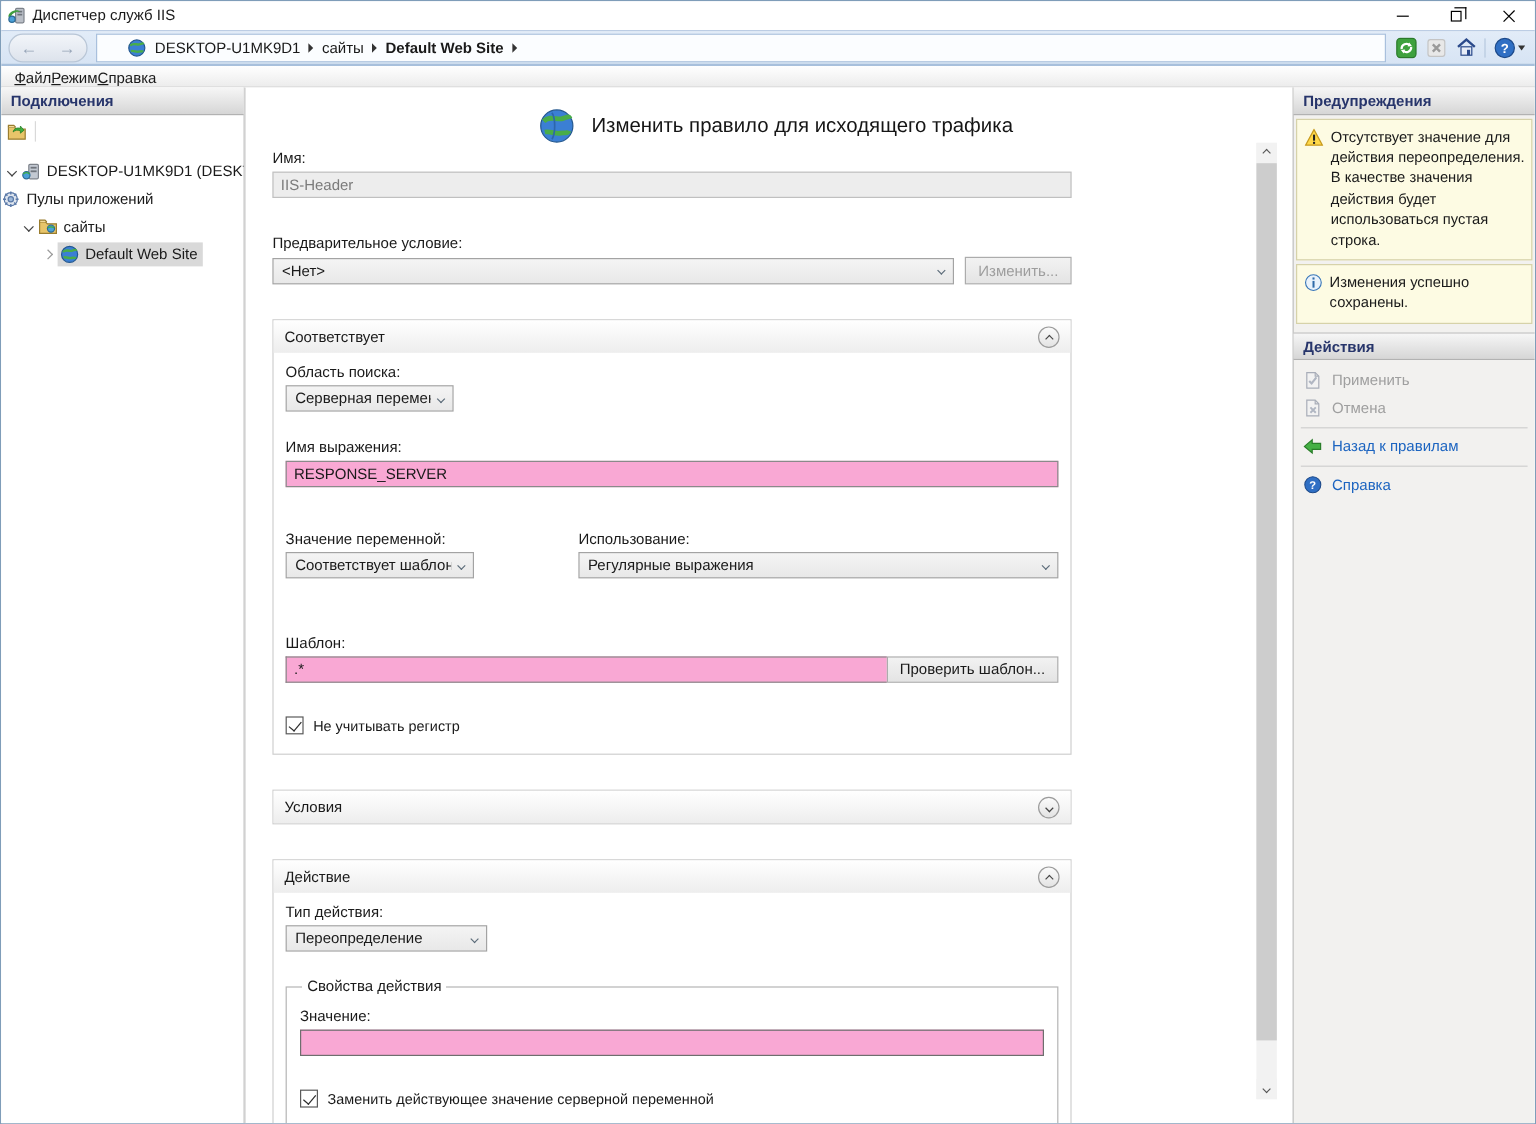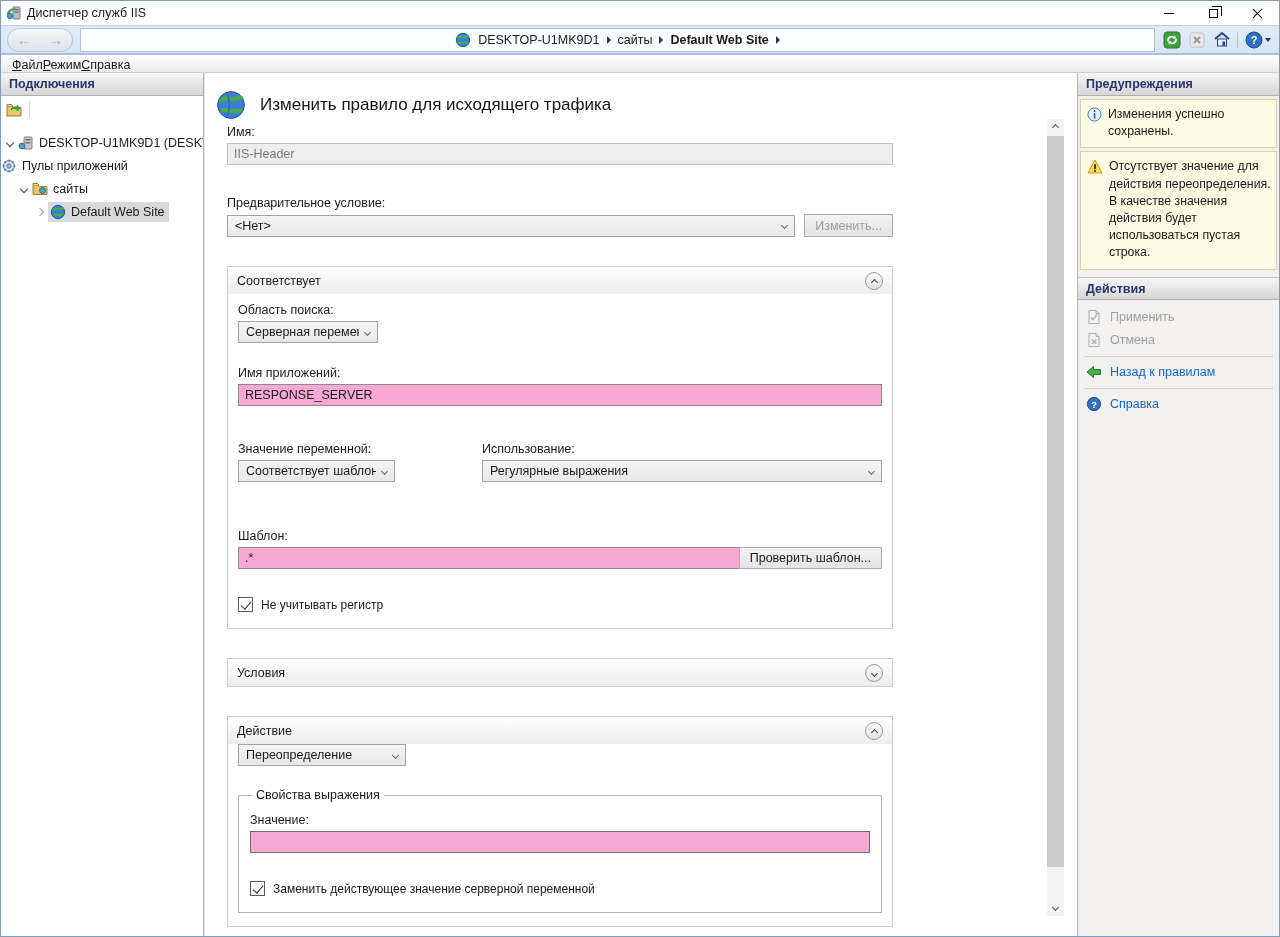--- a/index.html
+++ b/index.html
@@ -15,21 +15,21 @@
   .min-glyph { width:10px; height:0; border-top:1px solid #000; display:block; }
   .restore-glyph { width:9px; height:9px; border:1px solid #000; position:relative; display:block; background:#fff; }
   .restore-glyph:before { content:""; position:absolute; left:2px; top:-4px; width:9px; height:9px; border:1px solid #000; border-left:none; border-bottom:none; }
   .close-glyph { position:relative; width:11px; height:11px; display:block; }
   .close-glyph:before,.close-glyph:after { content:""; position:absolute; left:5px; top:-1px; width:1.4px; height:13px; background:#000; }
   .close-glyph:before { transform:rotate(45deg); } .close-glyph:after { transform:rotate(-45deg); }
 
   
   .addressbar { height:30px; flex:0 0 auto; background:linear-gradient(#e2ecf8,#d7e4f4); border-top:1px solid #bccde4; border-bottom:2px solid #a8c0dc; display:flex; align-items:center; padding:0 6px; gap:7px; }
   .nav-pill { width:66px; height:24px; border-radius:13px; background:linear-gradient(#f2f5f9,#dde3ec); border:1px solid #b9c6d6; display:flex; align-items:center; justify-content:space-around; color:#97a5b8; font-size:14px; }
-  .address-box { flex:1; height:24px; background:#fbfdff; border:1px solid #a9c0dd; display:flex; align-items:center; padding:0 25px; gap:7px; overflow:hidden;justify-content:center; }
+  .address-box { flex:1; height:24px; background:#fbfdff; border:1px solid #a9c0dd; display:flex; align-items:center; padding:0 25px; gap:7px; overflow:hidden; }
   .crumb { font-size:12.5px; color:#1a1a1a; white-space:nowrap; }
   .crumb-sep { width:0; height:0; border-left:4px solid #333; border-top:4px solid transparent; border-bottom:4px solid transparent; display:inline-block; }
   .addr-tools { display:flex; align-items:center; gap:5px; }
   .addr-tool { width:20px; height:19px; display:flex; align-items:center; justify-content:center; }
   .tool-sep { width:1px; height:16px; background:#b6c8de; }
   .caret-down { width:0; height:0; border-top:4px solid #333; border-left:3.5px solid transparent; border-right:3.5px solid transparent; display:inline-block; margin-left:2px; }
 
   
   .menubar { height:18px; flex:0 0 auto; background:linear-gradient(#ffffff,#ececec); border-bottom:1px solid #d0d0d0; display:flex; align-items:flex-end; padding-left:11px; font-size:12.5px; }
   .menu-item u { text-decoration:underline; }
@@ -47,21 +47,21 @@
   .tree-row { height:23px; display:flex; align-items:center; gap:5px; white-space:nowrap; overflow:hidden; cursor:default; }
   .tree-sel { background:#d9d9d9; display:flex; align-items:center; gap:5px; padding:2px 4px 2px 2px; }
   .chev { width:6px; height:6px; border-right:1.4px solid #444; border-bottom:1.4px solid #444; display:inline-block; flex:0 0 auto; }
   .chev.down { transform:rotate(45deg); }
   .chev.up { transform:rotate(-135deg); }
   .chev.right { transform:rotate(-45deg); border-color:#9a9a9a; }
   .ticon { width:16px; height:16px; flex:0 0 auto; }
 
   
   .main { flex:1; background:#fff; position:relative; overflow:hidden; border-left:1px solid #e2e2e2; min-width:0; }
-  .page-header { display:flex; align-items:center; gap:13px; margin:16px 0 4px 10px; }
+  .page-header { display:flex; align-items:center; gap:13px; margin:16px 0 4px 10px;justify-content:center; }
   .page-title { font-size:17px; color:#151515; }
   .form { width:666px; margin-left:22px; }
   .flabel { display:block; margin:9px 0 4px; font-size:12.5px; }
   .tinput { width:100%; height:22px; border:1px solid #8a8a8a; background:#f9a8d4; font-family:"Liberation Sans",sans-serif; font-size:12.5px; padding:0 6px; color:#1a1a1a; }
   .tinput:disabled,.tinput.disabled { background:#ededed; border-color:#c0c0c0; color:#7b7b7b; }
   .combo { height:22px; border:1px solid #a3a3a3; background:linear-gradient(#f4f4f4,#e8e8e8); display:flex; align-items:center; padding:0 7px; gap:6px; font-size:12.5px; cursor:default; }
   .combo .cb-text { flex:1; white-space:nowrap; overflow:hidden; }
   .combo .chev { border-color:#5a6a78; width:5px; height:5px; }
   .btn { height:23px; border:1px solid #acacac; background:linear-gradient(#f2f2f2,#e4e4e4); font-family:"Liberation Sans",sans-serif; font-size:12.5px; padding:0 10px; color:#1a1a1a; }
   .btn.disabled { color:#9d9d9d; }
@@ -270,21 +270,21 @@
                 <span class="chev up"></span>
               </span>
           </div>
           <div class="section-body">
             <label class="flabel">Область поиска:</label>
             <div class="combo" style="width:140px">
               <span class="cb-text">Серверная переменн</span>
               <span class="chev down"></span>
             </div>
 
-            <label class="flabel" style="margin-top:23px">Имя приложений:</label>
+            <label class="flabel" style="margin-top:23px">Имя выражения:</label>
             <input class="tinput" value="RESPONSE_SERVER" style="">
 
             <div class="hrow" style="margin-top:36px; align-items:flex-start;">
               <div style="width:235px">
                 <label class="flabel" style="margin-top:0">Значение переменной:</label>
                 <div class="combo" style="width:157px">
                   <span class="cb-text">Соответствует шаблону</span>
                   <span class="chev down"></span>
                 </div>
               </div>
@@ -322,27 +322,28 @@
 
         
         <div class="section">
           <div class="section-header">
             <span>Действие</span>
             <span class="circle-btn">
                 <span class="chev up"></span>
               </span>
           </div>
           <div class="section-body" style="padding-bottom:13px">
+            <label class="flabel">Тип действия:</label>
             <div class="combo" style="width:168px">
               <span class="cb-text">Переопределение</span>
               <span class="chev down"></span>
             </div>
 
             <fieldset class="group">
-              <legend>Свойства выражения</legend>
+              <legend>Свойства действия</legend>
               <label class="flabel">Значение:</label>
               <input class="tinput" style="border-color: rgb(110, 110, 110);" value="">
               <div class="checkrow">
                 <span class="checkbox checked"></span>
                 <span>Заменить действующее значение серверной переменной</span>
               </div>
             </fieldset>
           </div>
         </div>
       </div>
@@ -355,35 +356,35 @@
         <div class="vs-btn down">
             <span class="chev down"></span>
           </div>
       </div>
     </div>
 
     <div class="right-panel">
       <div class="panel-header">Предупреждения</div>
 
       <div class="alert-item">
+        <svg class="aicon" width="16" height="15" viewBox="0 0 16 15">
+          <path d="M8 1 L15 14 L1 14 Z" fill="#ffd94a" stroke="#c79a1e"></path>
+          <rect x="7.2" y="5.2" width="1.7" height="5" fill="#222"></rect>
+          <rect x="7.2" y="11.2" width="1.7" height="1.7" fill="#222"></rect>
+        </svg>
+        <span>Отсутствует значение для действия переопределения. В качестве значения действия будет использоваться пустая строка.</span>
+      </div>
+
+      <div class="alert-item">
         <svg class="aicon" width="15" height="15" viewBox="0 0 16 16">
           <circle cx="8" cy="8" r="7" fill="#e9f2fb" stroke="#3a77b8"></circle>
           <rect x="7.2" y="6.5" width="1.8" height="6" fill="#2f6aa8"></rect>
           <rect x="7.2" y="3.4" width="1.8" height="1.9" fill="#2f6aa8"></rect>
         </svg>
         <span>Изменения успешно сохранены.</span>
-      </div>
-
-      <div class="alert-item">
-        <svg class="aicon" width="16" height="15" viewBox="0 0 16 15">
-          <path d="M8 1 L15 14 L1 14 Z" fill="#ffd94a" stroke="#c79a1e"></path>
-          <rect x="7.2" y="5.2" width="1.7" height="5" fill="#222"></rect>
-          <rect x="7.2" y="11.2" width="1.7" height="1.7" fill="#222"></rect>
-        </svg>
-        <span>Отсутствует значение для действия переопределения. В качестве значения действия будет использоваться пустая строка.</span>
       </div>
 
       <div class="panel-header" style="margin-top:7px; border-top:1px solid #c6c6c6;">Действия</div>
 
       <div class="actions-list">
         <div class="action-row disabled">
           <svg class="aicon16" viewBox="0 0 16 16">
             <path d="M3 1.5 L10 1.5 L13 4.5 L13 14.5 L3 14.5 Z" fill="#f2f2f2" stroke="#a8adb8"></path>
             <path d="M10 1.5 L10 4.5 L13 4.5" fill="none" stroke="#a8adb8"></path>
             <path d="M5 8.5 L7 10.5 L11 5.5" fill="none" stroke="#b0b6c2" stroke-width="1.8"></path>

